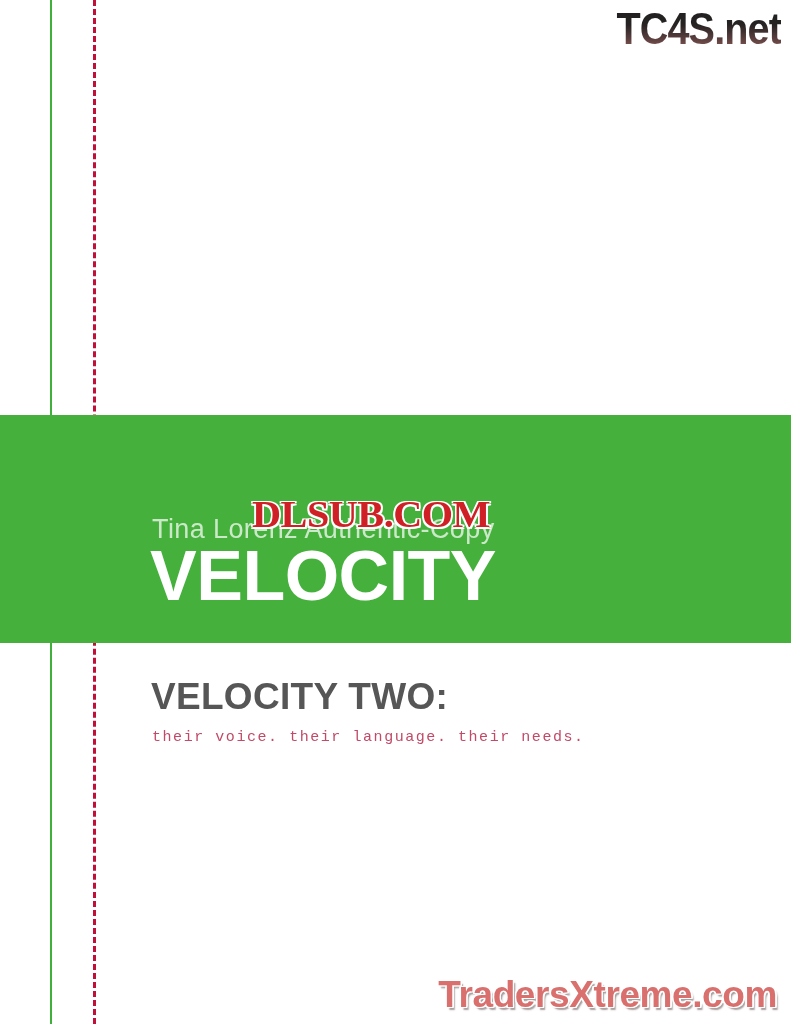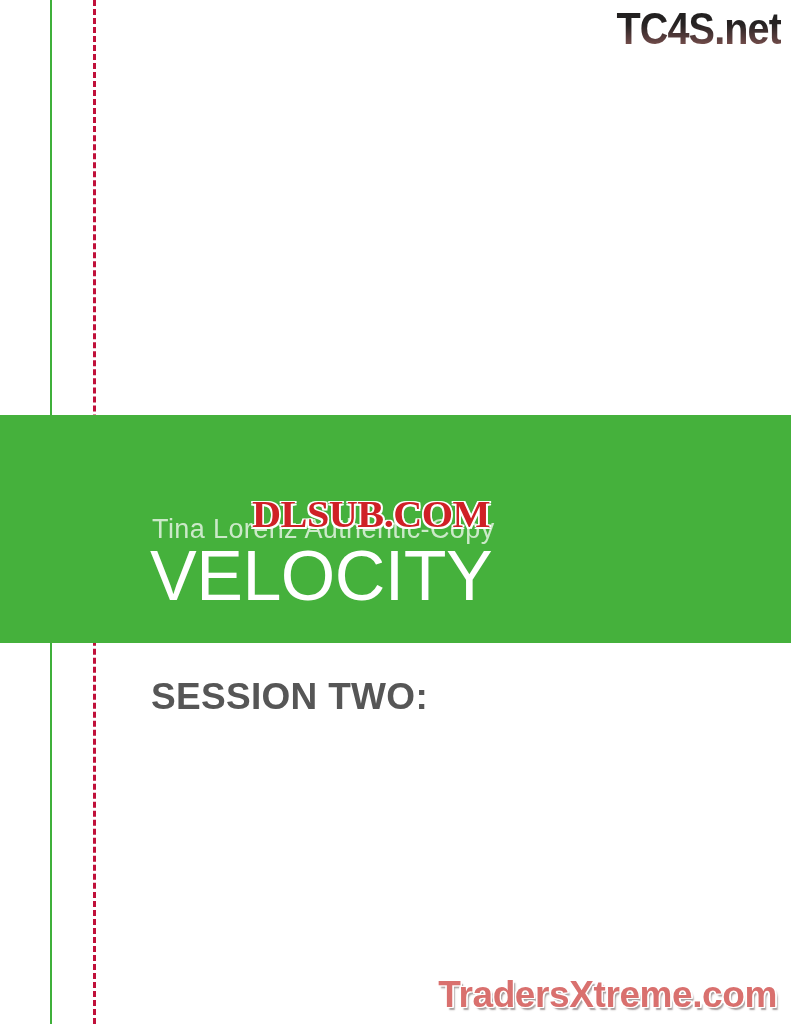--- a/index.html
+++ b/index.html
@@ -58,21 +58,21 @@
     color: rgba(255,255,255,0.72);
     white-space: nowrap;
     z-index: 4;
   }
 
   .band-title {
     position: absolute;
     left: 150px;
     top: 541px;
     font-size: 70px;
-    font-weight: normal;
+    font-weight: bold;
     letter-spacing: -0.5px;
     color: #ffffff;
     white-space: nowrap;
     line-height: 1;
     z-index: 3;
   }
 
   
   .session-heading {
     position: absolute;
@@ -174,20 +174,21 @@
   <div class="margin-line-dashed"></div>
 
   <div class="title-band"></div>
 
   <div class="band-byline">Tina Lorenz  Authentic-Copy</div>
 
   <div class="band-title">VELOCITY</div>
 
   <div class="wm-dlsub">DLSUB.COM</div>
 
-  <div class="session-heading">SESSION TWO:</div>
+  <div class="session-heading">VELOCITY TWO:</div>
 
+  <div class="session-sub">their voice. their language. their needs.</div>
 
   <div class="wm-top">TC4S.net</div>
 
   <div class="wm-bottom">TradersXtreme.com</div>
 
 </div>
 
 </body></html>

